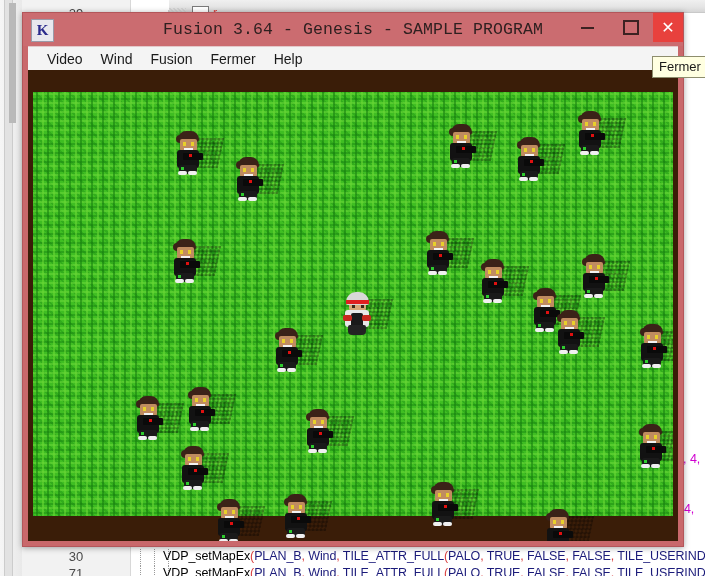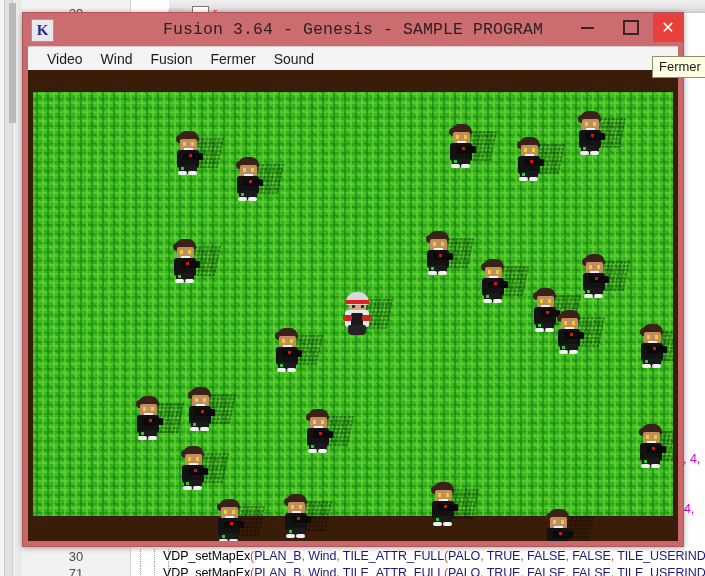--- a/index.html
+++ b/index.html
@@ -229,21 +229,21 @@
       <div class="win-btn" id="btn-close">
         <span class="glyph-close">✕</span>
       </div>
     </div>
 
     <div id="emu-menubar">
         <div class="menu-item">Video</div>
         <div class="menu-item">Wind</div>
         <div class="menu-item">Fusion</div>
         <div class="menu-item">Fermer</div>
-        <div class="menu-item">Sound</div>
+        <div class="menu-item">Help</div>
       </div>
 
     <div id="emu-client">
       <div id="game-screen">
         <div class="band-top"></div>
         <div id="grass"></div>
         <div class="band-bot"></div>
         <div id="sprite-layer">
             <div class="sprite" style="left: 138px; top: 60px;">
               <div class="shadow"></div>

